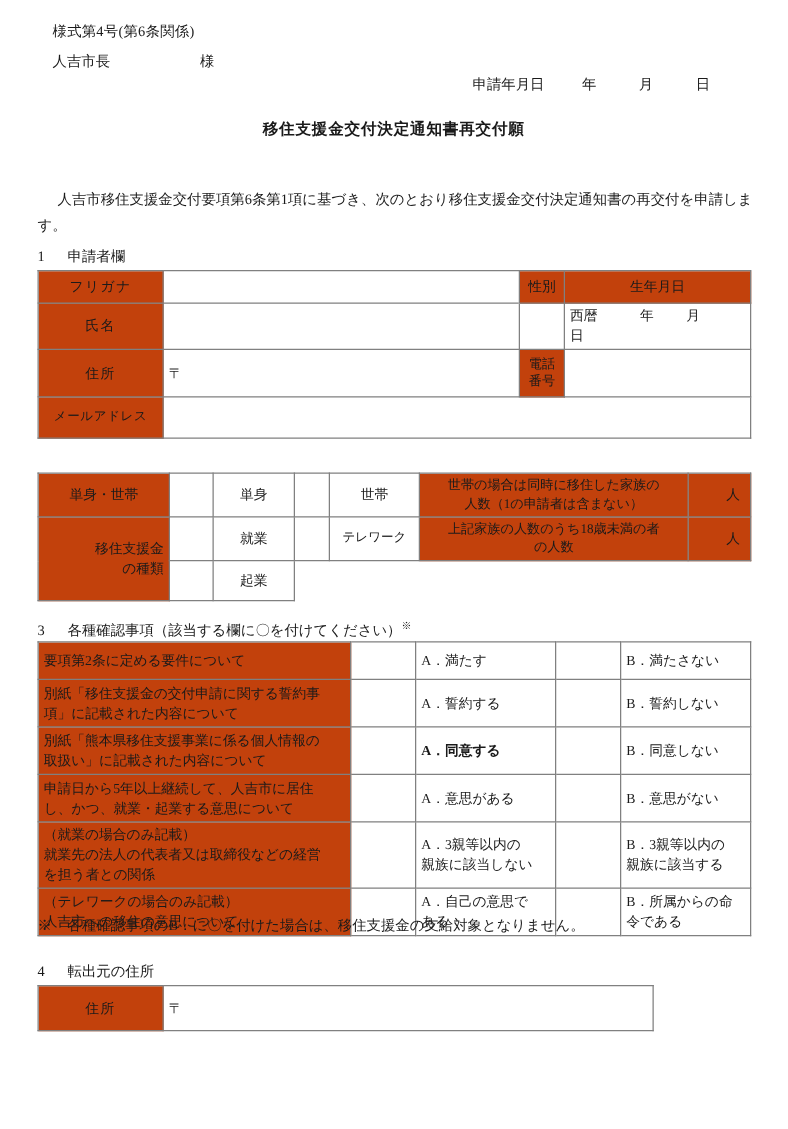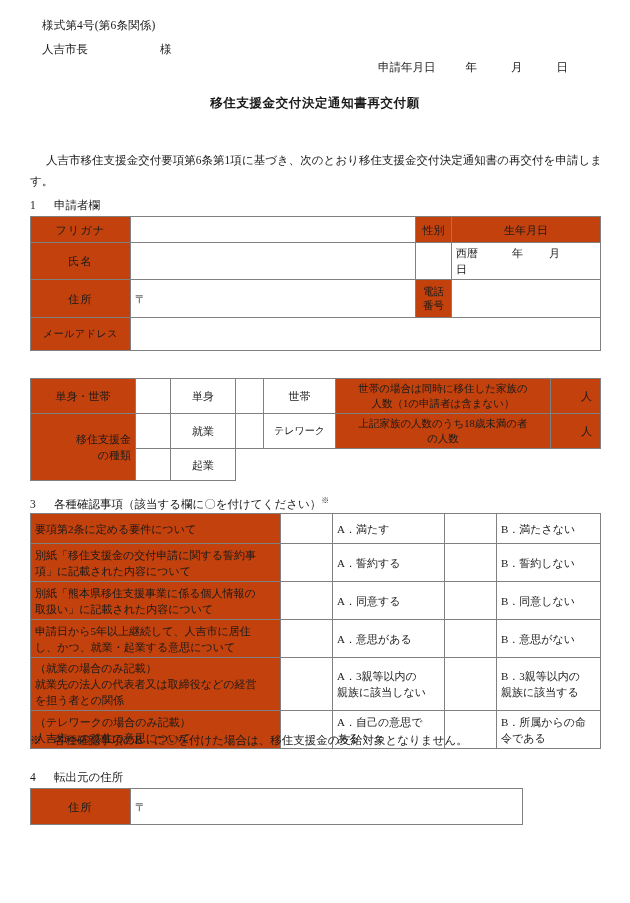--- a/index.html
+++ b/index.html
@@ -265,21 +265,21 @@
         <tr style="height: 38px;">
           <td class="shade lft" style="font-size: 11px; line-height: 16px;"><span>別紙「移住支援金の交付申請に関する誓約事</span><br><span>項」に記載された内容について</span></td>
           <td></td>
           <td class="lft" style="font-size: 11px; line-height: 16px;"><span>A．誓約する</span></td>
           <td></td>
           <td class="lft" style="font-size: 11px; line-height: 16px;"><span>B．誓約しない</span></td>
         </tr>
         <tr style="height: 38px;">
           <td class="shade lft" style="font-size: 11px; line-height: 16px;"><span>別紙「熊本県移住支援事業に係る個人情報の</span><br><span>取扱い」に記載された内容について</span></td>
           <td></td>
-          <td class="lft" style="font-size: 11px; line-height: 16px;"><span>A．同意する</span></td>
+          <td class="lft" style="font-size: 11px; line-height: 16px; font-weight: bold;"><span>A．同意する</span></td>
           <td></td>
           <td class="lft" style="font-size: 11px; line-height: 16px;"><span>B．同意しない</span></td>
         </tr>
         <tr style="height: 38px;">
           <td class="shade lft" style="font-size: 11px; line-height: 16px;"><span>申請日から5年以上継続して、人吉市に居住</span><br><span>し、かつ、就業・起業する意思について</span></td>
           <td></td>
           <td class="lft" style="font-size: 11px; line-height: 16px;"><span>A．意思がある</span></td>
           <td></td>
           <td class="lft" style="font-size: 11px; line-height: 16px;"><span>B．意思がない</span></td>
         </tr>

